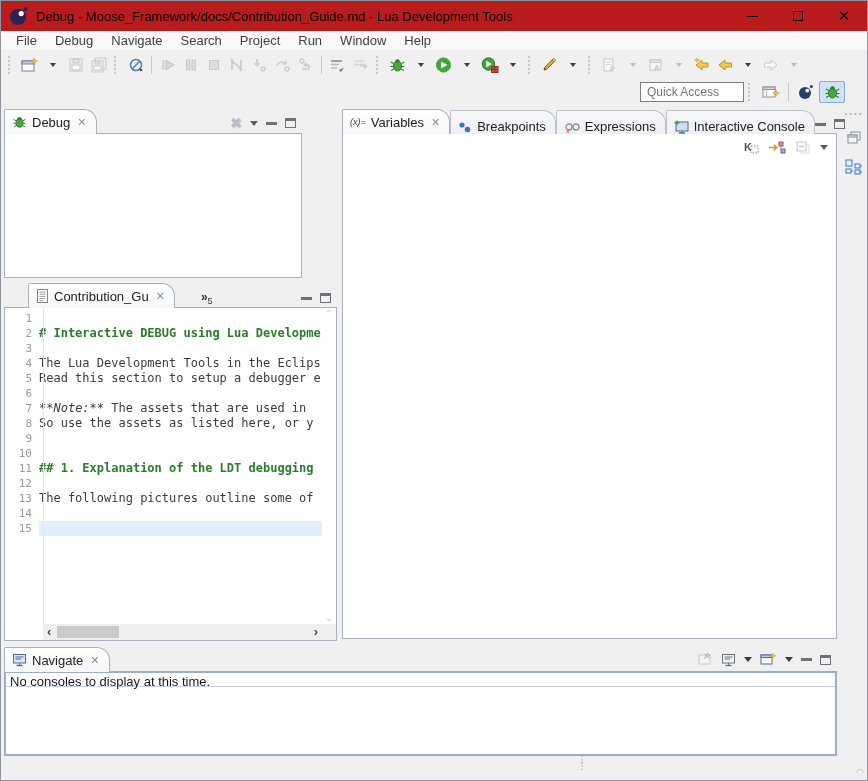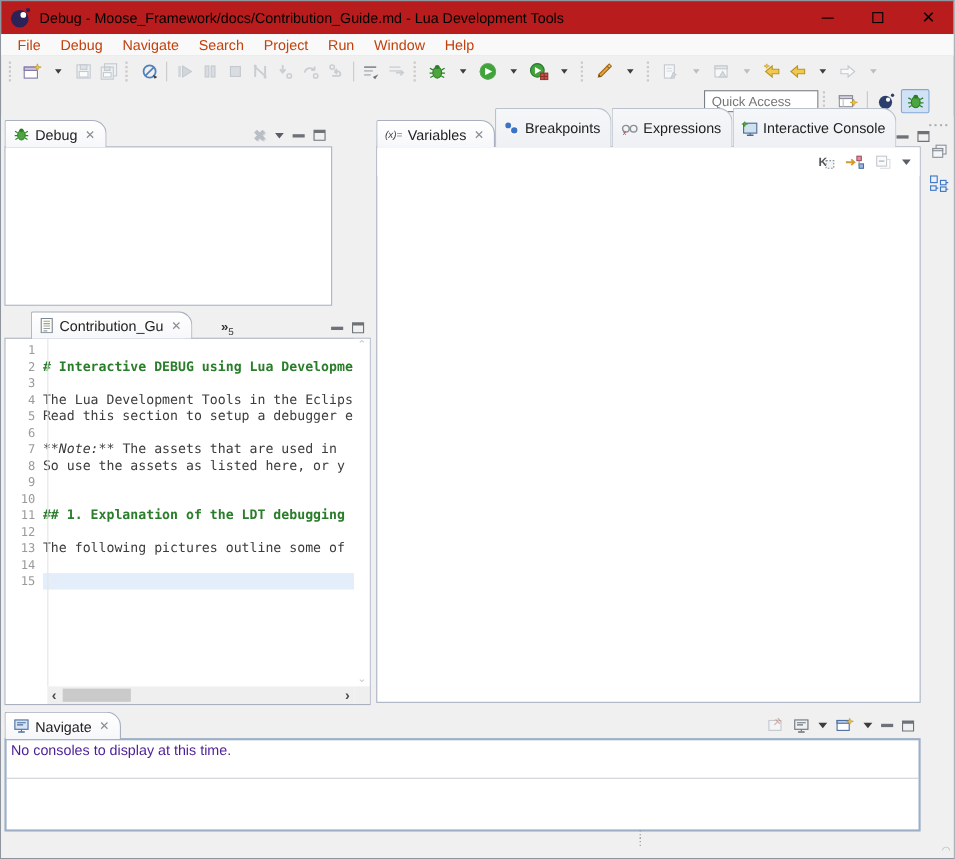--- a/index.html
+++ b/index.html
@@ -14,42 +14,42 @@
   .titlebar { height:30px; background:#b91c1c; display:flex; align-items:center; }
   .titlebar .app-icon { margin-left:8px; width:20px; height:20px; flex:none; }
   .titlebar .title { margin-left:7px; font-size:13px; color:#000; white-space:nowrap; }
   .win-controls { margin-left:auto; display:flex; height:30px; }
   .win-btn { width:46px; height:30px; display:flex; align-items:center; justify-content:center; }
   .glyph-min { width:11px; height:1px; background:#000; }
   .glyph-max { width:10px; height:10px; border:1px solid #000; }
   .glyph-close { font-size:15px; color:#000; line-height:1; font-family:"DejaVu Sans",sans-serif; }
   
   .menubar { height:20px; background:#f9f9f9; display:flex; align-items:center; padding-left:6px; border-bottom:1px solid #ececec;}
-  .menu-item { padding:0 9px; height:20px; line-height:20px; color:#c2410c; }
+  .menu-item { padding:0 9px; height:20px; line-height:20px; color:#404040; }
   
   .toolbar1 { height:27px; display:flex; align-items:center; padding-left:3px; }
   .toolbar2 { height:27px; display:flex; align-items:center; justify-content:flex-end; padding-right:22px; }
   .tb-btn { width:23px; height:22px; display:flex; align-items:center; justify-content:center; flex:none; }
   .tb-group { display:flex; align-items:center; }
   .tb-handle { width:7px; height:18px; border-left:2px dotted #c9c9c9; margin:0 3px 0 4px; flex:none;}
   .dd { width:0; height:0; border-left:3px solid transparent; border-right:3px solid transparent; border-top:4px solid #3c3c3c; margin-left:1px; flex:none;}
   .dd.dis { border-top-color:#b9bec4; }
   .qa-box { width:104px; height:20px; background:#fff; border:1px solid #7a7f86; font-size:12px; color:#2b2b2b; padding-left:6px; line-height:18px; }
   .persp-sep { width:1px; height:18px; background:#c6c6c6; margin:0 4px; }
   .persp-btn { width:26px; height:22px; display:flex; align-items:center; justify-content:center; border:1px solid transparent; }
   .persp-btn.sel { background:#d2e2f6; border:1px solid #86a7d3; border-radius:2px; }
   
   .workbench { position:absolute; left:0; top:104px; right:0; bottom:0; background:#f0f0f0; }
   .panel { position:absolute; }
   .tabbar { position:relative; height:26px; display:flex; align-items:flex-end; z-index:2; }
   .body { position:absolute; left:0; right:0; top:25px; bottom:0; background:#fff; border:1px solid #a9b1c0; }
   .tab { position:relative; height:25px; display:flex; align-items:center; gap:5px; padding:0 9px 0 7px;
          border:1px solid #a9b1c0; border-bottom:none; border-radius:2px 13px 0 0;
          background:linear-gradient(#ffffff,#f6f7fa); z-index:3; }
-  .tab.inactive { background:linear-gradient(#f6f7f9,#eef0f3); border-color:#bcc2cd; height:36px; }
+  .tab.inactive { background:linear-gradient(#f6f7f9,#eef0f3); border-color:#bcc2cd; height:24px;align-items:flex-end; }
   .tab-label { font-size:13px; color:#222; white-space:nowrap; }
   .tab-close { font-size:11px; color:#8a8f96; font-weight:bold; margin-left:2px; font-family:"DejaVu Sans",sans-serif;}
   .bar-btns { margin-left:auto; display:flex; align-items:center; gap:8px; padding:0 6px 5px 0; }
   .mini { width:11px; height:3px; border:1px solid #6d7278; border-top-width:2px; }
   .maxi { width:11px; height:10px; border:1px solid #6d7278; border-top-width:3px; }
   .viewmenu { width:0;height:0;border-left:4px solid transparent;border-right:4px solid transparent;border-top:5px solid #5a5f66; }
   .chooser { font-size:12px; color:#333; font-weight:bold; margin-left:26px; padding-bottom:2px;}
   .chooser sub { font-size:9px; font-weight:normal; }
   
   .ed-lines { position:absolute; left:0; top:0; right:14px; bottom:16px; overflow:hidden; padding-top:3px;
@@ -65,21 +65,21 @@
   .vscroll span { color:#c9c9c9; font-size:10px; line-height:8px; }
   .hscroll { position:absolute; left:38px; right:14px; bottom:0; height:16px; background:#efefef; display:flex; align-items:center; padding:0 4px; }
   .hscroll .arr { color:#4a4a4a; font-weight:bold; font-size:13px; line-height:14px; }
   .hscroll .thumb { width:62px; height:12px; background:#cacaca; margin-left:6px; }
   .hscroll .space { flex:1; }
   .sb-corner { position:absolute; right:0; bottom:0; width:14px; height:16px; background:#efefef; }
   
   .view-toolbar { position:absolute; top:0; left:0; right:0; height:26px; display:flex; align-items:center; justify-content:flex-end; gap:9px; padding-right:8px; background:#fff; }
   
   .console-body { position:absolute; left:0; right:0; top:25px; bottom:0; background:#fff; border:2px solid #9cafc6; }
-  .console-msg { height:35px; line-height:18px; padding-left:4px; border-bottom:1px solid #cdd2d8; color:#4c1d95; font-size:13px; }
+  .console-msg { height:14px; line-height:18px; padding-left:4px; border-bottom:1px solid #cdd2d8; color:#0f172a; font-size:13px; }
   
   .right-trim { position:absolute; display:flex; flex-direction:column; align-items:center; gap:10px; padding-top:3px; }
   .trim-dots { color:#b0b0b0; font-size:8px; letter-spacing:2px; line-height:6px; }
   .trim-btn { width:22px; height:20px; display:flex; align-items:center; justify-content:center; }
   
   .bottom-trim { position:absolute; left:0; right:0; bottom:0; height:26px; }
   .bt-handle { position:absolute; left:576px; top:3px; color:#9a9a9a; font-size:10px; line-height:6px; }
   .grip { position:absolute; right:3px; bottom:3px; color:#b5b5b5; font-size:9px; }
   svg { display:block; }
 </style>

